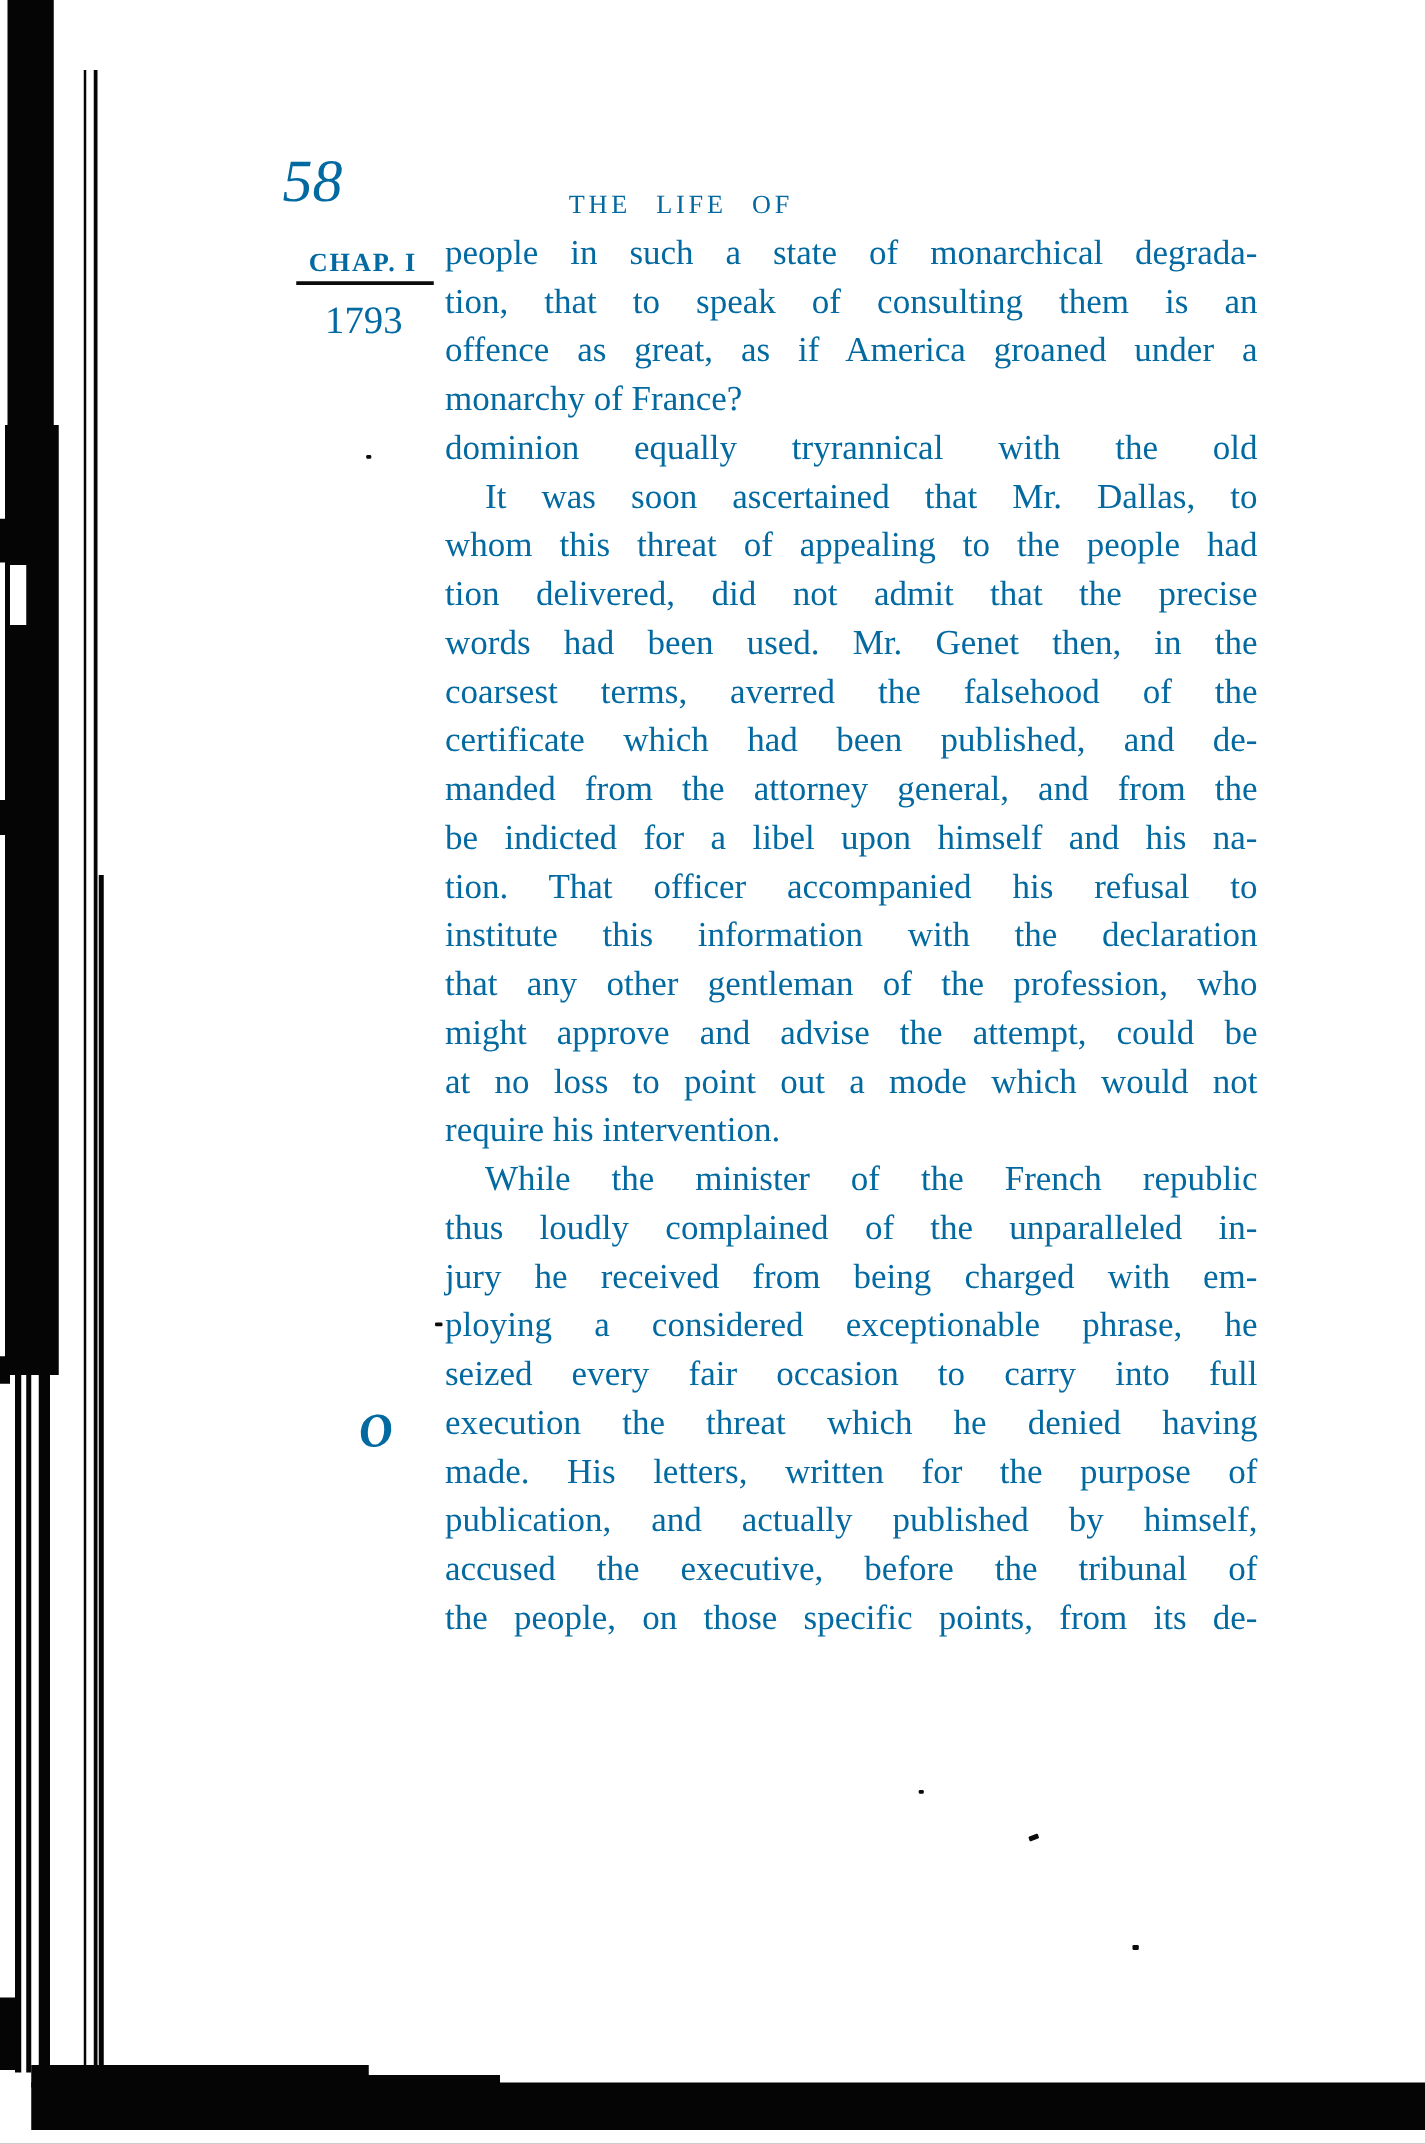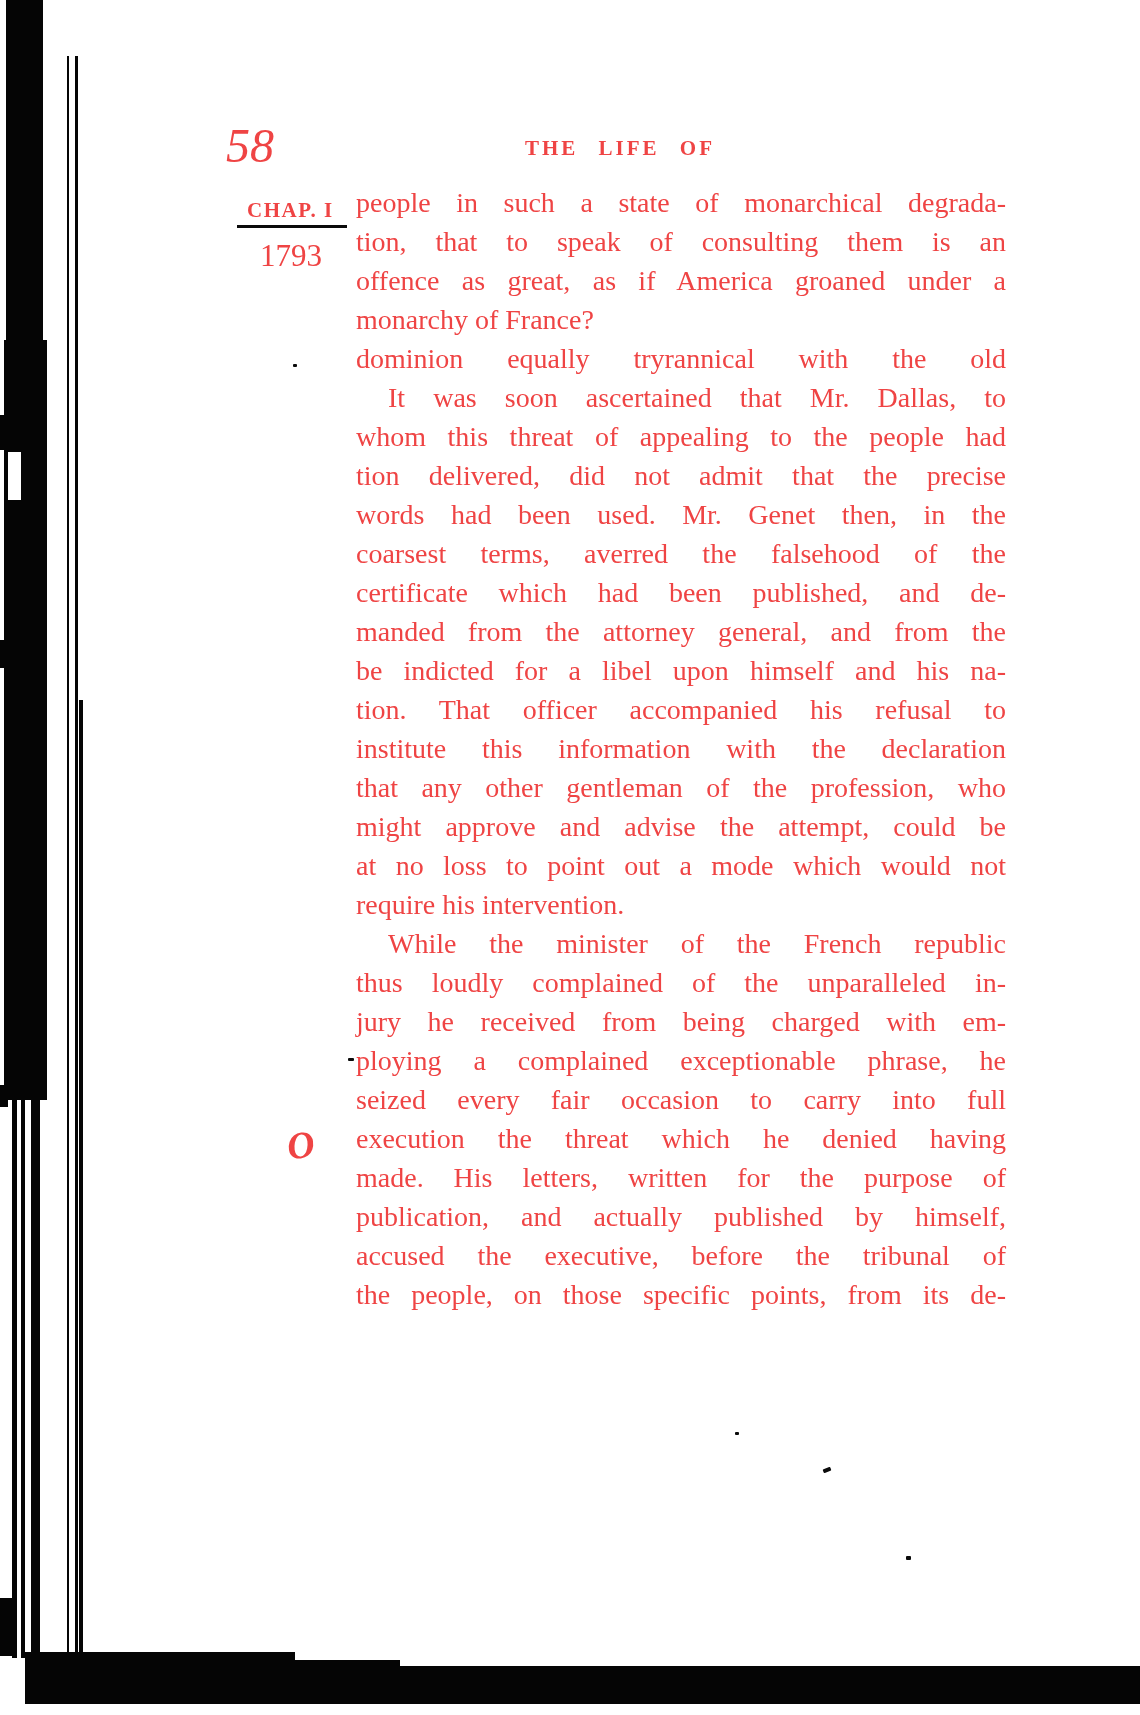--- a/index.html
+++ b/index.html
@@ -2,21 +2,21 @@
 <html><head>
 <meta charset="utf-8">
 <style>
   html, body { margin: 0; padding: 0; background: #888; }
   .page {
     position: relative;
     width: 1140px;
     height: 1715px;
     background: #ffffff;
     font-family: "Liberation Serif", serif;
-    color: #ef4444;
+    color: #0369a1;
     overflow: hidden;
   }
   
   .art { position: absolute; background: #050505; }
   .art.white { background: #ffffff; }
   .bar-main   { left: 6px;  top: 0;      width: 37px; height: 1100px; }
   .bar-wide   { left: 4px;  top: 340px;  width: 43px; height: 760px; }
   .bar-notch  { left: 8px;  top: 452px;  width: 13px; height: 48px; }
   .bar-l1     { left: 12px; top: 1096px; width: 5px;  height: 562px; }
   .bar-l2     { left: 21px; top: 1096px; width: 4px;  height: 562px; }
@@ -38,22 +38,22 @@
   .sp2 { left: 348px; top: 1058px; width: 6px; height: 3px; }
   .sp3 { left: 735px; top: 1432px; width: 4px; height: 3px; }
   .sp4 { left: 823px; top: 1468px; width: 8px; height: 4px; transform: rotate(-20deg); }
   .sp5 { left: 906px; top: 1556px; width: 5px; height: 4px; }
   
   .pagenum {
     position: absolute; left: 226px; top: 122px;
     font-size: 48px; line-height: 1; font-style: italic;
   }
   .running-header {
-    position: absolute; left: 455px; top: 138px; width: 330px;
-    text-align: center; font-size: 21px; font-weight: 700;
+    position: absolute; left: 455px; top: 153px; width: 330px;
+    text-align: left; font-size: 21px; font-weight: 400;
     letter-spacing: 3px; word-spacing: 12px; line-height: 1;
   }
   .chap {
     position: absolute; left: 247px; top: 200px;
     font-size: 21px; font-weight: 700; letter-spacing: 1.5px; line-height: 1;
   }
   .margin-rule {
     position: absolute; left: 237px; top: 225px; width: 110px; height: 3px;
     background: #0b0b0b;
   }
@@ -125,21 +125,21 @@
       <div class="bline">be indicted for a libel upon himself and his na-</div>
       <div class="bline">tion. That officer accompanied his refusal to</div>
       <div class="bline">institute this information with the declaration</div>
       <div class="bline">that any other gentleman of the profession, who</div>
       <div class="bline">might approve and advise the attempt, could be</div>
       <div class="bline">at no loss to point out a mode which would not</div>
       <div class="bline last">require his intervention.</div>
       <div class="bline indent">While the minister of the French republic</div>
       <div class="bline">thus loudly complained of the unparalleled in-</div>
       <div class="bline">jury he received from being charged with em-</div>
-      <div class="bline">ploying a complained exceptionable phrase, he</div>
+      <div class="bline">ploying a considered exceptionable phrase, he</div>
       <div class="bline">seized every fair occasion to carry into full</div>
       <div class="bline">execution the threat which he denied having</div>
       <div class="bline">made. His letters, written for the purpose of</div>
       <div class="bline">publication, and actually published by himself,</div>
       <div class="bline">accused the executive, before the tribunal of</div>
       <div class="bline">the people, on those specific points, from its de-</div>
     </div>
 
   <div class="o-mark">O</div>
 

